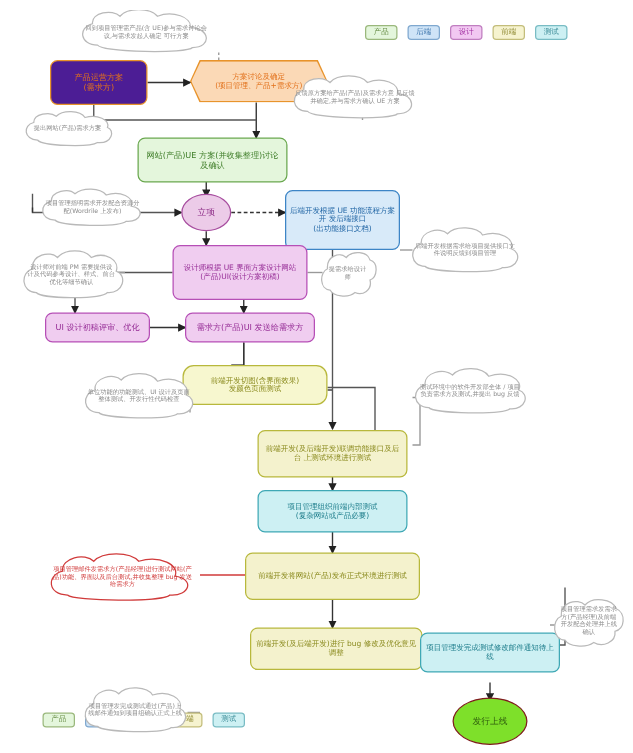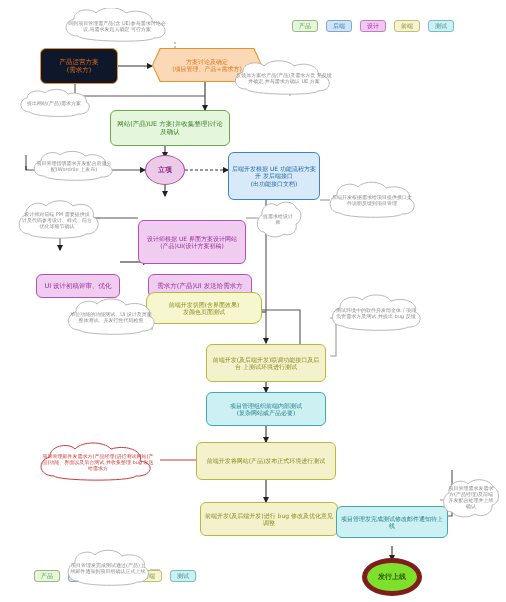--- a/index.html
+++ b/index.html
@@ -18,29 +18,29 @@
     box-sizing:border-box;
     display:flex;align-items:center;justify-content:center;
     text-align:center;
     line-height:1.25;
     letter-spacing:0px;
     word-break:break-all;
     padding:2px 3px;
   }
 
   
-  .orange{background:#0f172a;border:1px solid #e8932a;color:#e2711b;}
+  .orange{background:#4c1d95;border:1px solid #e8932a;color:#e2711b;}
   .green{background:#e4f6dc;border:1px solid #6aa84f;color:#3d7c27;}
   .blue{background:#d8eaf9;border:1px solid #3d85c6;color:#2266a5;}
   .pink{background:#eccbe8;border:1px solid #a84fa0;color:#8e2f88;}
-  .pink2{background:#f0cdf0;border:1px solid #b64fb6;color:#962d96;margin-top:24px;}
+  .pink2{background:#f0cdf0;border:1px solid #b64fb6;color:#962d96;}
   .yellow{background:#f7f7cf;border:1px solid #b8b83c;color:#8a8a1e;}
   .cyan{background:#cdf0f3;border:1px solid #3fa8b5;color:#1f7e8c;}
   .cream{background:#f4f2cd;border:1px solid #b8b83c;color:#8a8a1e;}
-  .lime{background:#7ee02a;border:5px solid #7f1d1d;color:#2e5c0d;}
+  .lime{background:#7ee02a;border:1px solid #7f1d1d;color:#2e5c0d;}
 
   .rounded{border-radius:6px;}
   .rounded-lg{border-radius:9px;}
   .circle{border-radius:50%;}
   .ellipse{border-radius:50%/50%;}
   .hexwrap{position:absolute;}
   .hexwrap .hexedge{
     position:absolute;inset:0;
     clip-path:polygon(7% 0,93% 0,100% 50%,93% 100%,7% 100%,0 50%);
     background:#e8932a;
@@ -82,21 +82,21 @@
   .chip.g{background:#e4f6dc;border:1px solid #9ab87c;color:#6b8f4a;}
   .chip.b{background:#cfe4f7;border:1px solid #7fa8cf;color:#3e76ad;}
   .chip.p{background:#f2c8f2;border:1px solid #c07ec0;color:#a02ea0;}
   .chip.y{background:#f6f3cf;border:1px solid #c3bd7a;color:#8f8a33;}
   .chip.c{background:#cdf0f3;border:1px solid #79bcc4;color:#3f8d99;}
 
   .t5{font-size:5px;}
   .t6{font-size:6px;}
   .t65{font-size:6.5px;}
   .t7{font-size:7px;}
-  .bold{font-weight:bold;}
+  .bold{font-weight:normal;}
 </style>
 </head>
 <body>
 
 <div id="canvas">
 
   <svg class="wires" viewBox="0 0 506 602">
     <defs>
       <marker id="ah" markerWidth="6" markerHeight="6" refX="5" refY="3" orient="auto">
         <path d="M0,0 L6,3 L0,6 z" fill="#222"></path>

